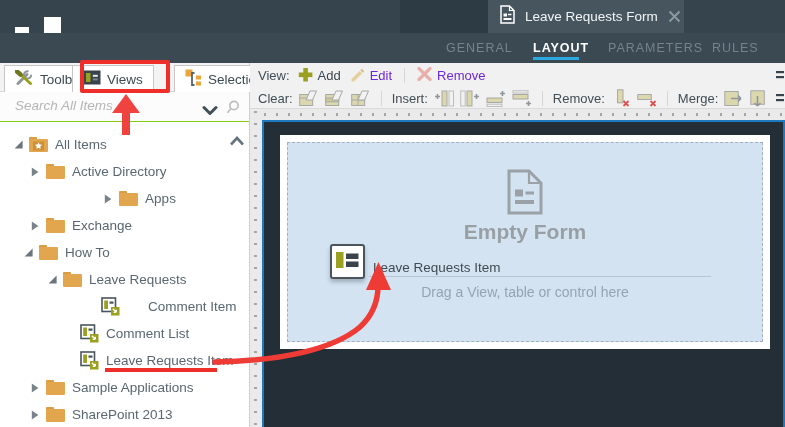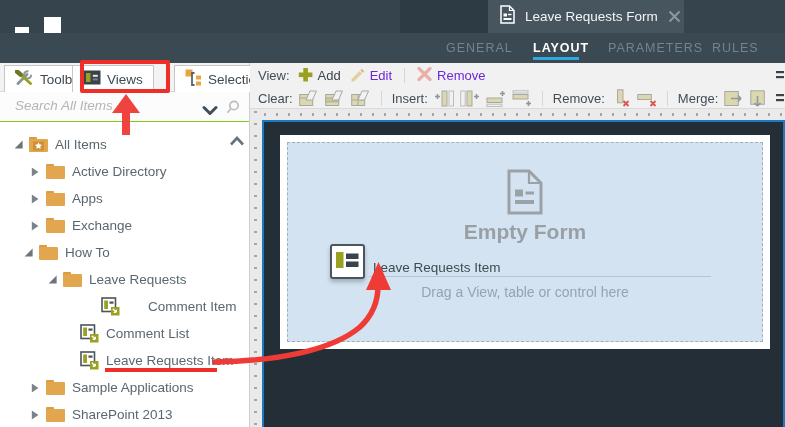--- a/index.html
+++ b/index.html
@@ -184,21 +184,21 @@
             </svg>
           </span>
           <span class="t-ic">
             <svg width="19" height="15" viewBox="0 0 19 15">
               <rect x="0" y="0" width="8" height="5" rx="1" fill="#d99c41"></rect>
               <rect x="0" y="2" width="19" height="13" rx="1" fill="#e2a74e"></rect>
             </svg>
           </span>
           <span class="t-lb">Active Directory</span>
         </div>
-        <div class="tree-row" style="padding-left: 31px;">
+        <div class="tree-row" style="padding-left: 31px; justify-content: center;">
           <span class="expander">
             <svg width="8" height="10" viewBox="0 0 8 10">
               <polygon points="0.8,0.5 7.4,5 0.8,9.5" fill="#7a838a"></polygon>
             </svg>
           </span>
           <span class="t-ic">
             <svg width="19" height="15" viewBox="0 0 19 15">
               <rect x="0" y="0" width="8" height="5" rx="1" fill="#d99c41"></rect>
               <rect x="0" y="2" width="19" height="13" rx="1" fill="#e2a74e"></rect>
             </svg>

